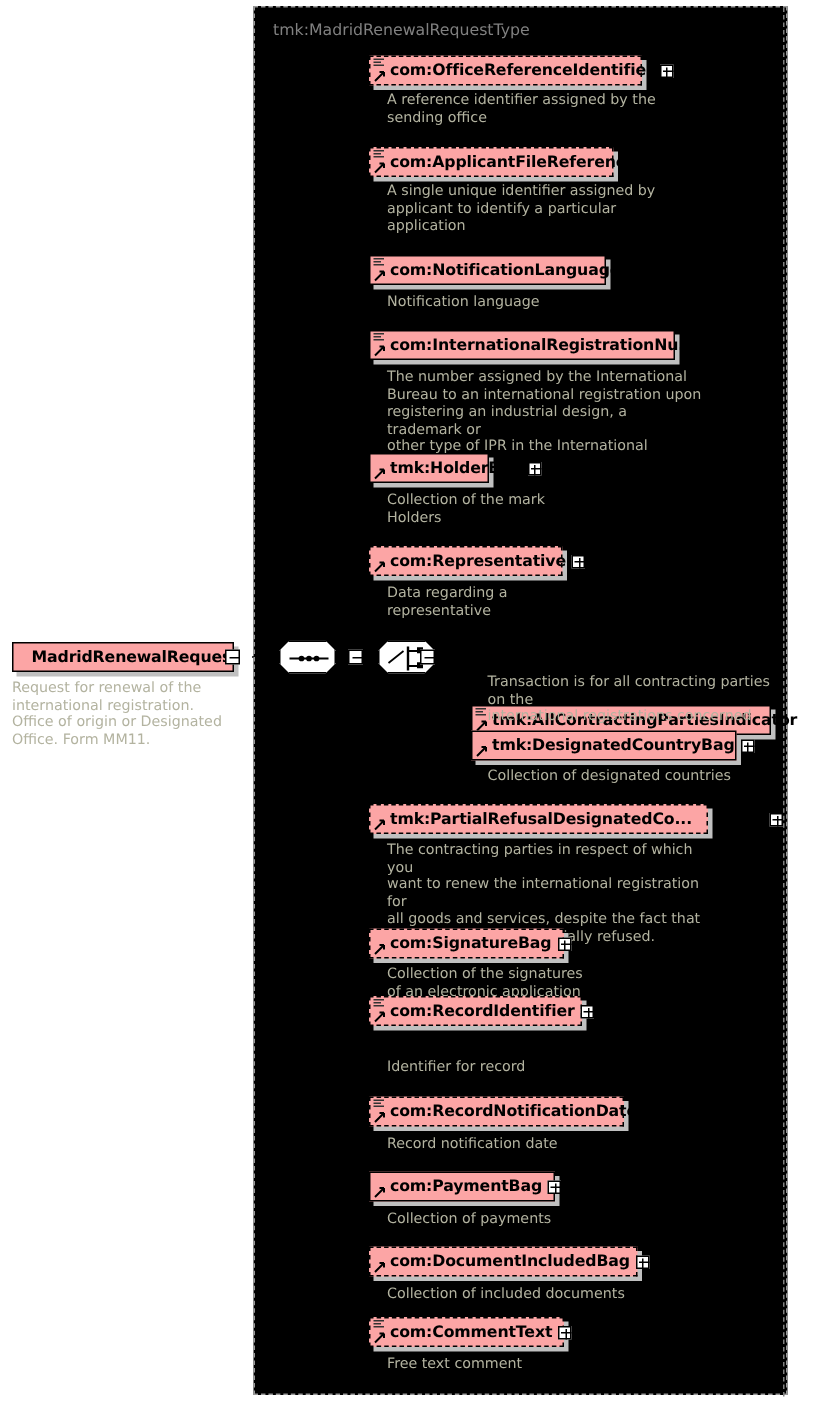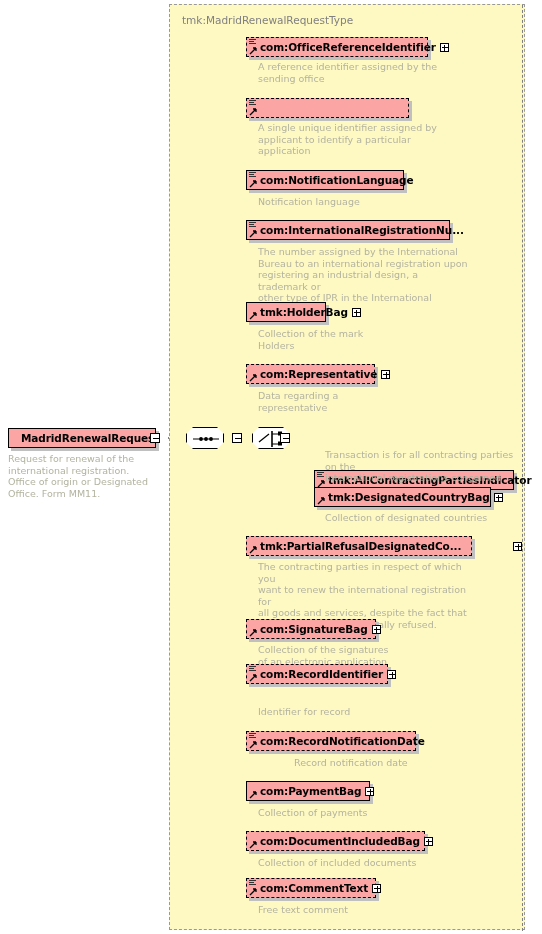--- a/index.html
+++ b/index.html
@@ -10,21 +10,21 @@
     font-family:"DejaVu Sans", sans-serif;
     position:relative;
     overflow:hidden;
   }
 
   
   #type-container{
     position:absolute;
     left:169px; top:4px;
     width:356px; height:926px;
-    background:#fef9c3;
+    background:#000000;
     border:1px dashed #999999;
   }
   #type-label{
     position:absolute; left:12px; top:9px;
     font-size:10.5px; color:#808080;
     white-space:nowrap;
   }
   
   #inner-rail{
     position:absolute;
@@ -228,20 +228,21 @@
   <span class="glyph-lines">
       <i></i>
       <i></i>
       <i></i>
     </span>
   <span class="glyph-arrow">
     <svg width="8" height="8">
         <path d="M1 7 L7 1 M7 1 L4 1 M7 1 L7 4" stroke="#000" stroke-width="1.3" fill="none"></path>
       </svg>
   </span>
+  <span class="nlabel">com:ApplicantFileReference</span>
 </div>
 <div class="anno" style="left:258px; top:122px; width:184px;">A single unique identifier assigned by
 applicant to identify a particular
 application</div>
 
 <div class="nodebox hasicons" style="left:246px; top:170px; width:158px;">
   <span class="glyph-lines">
       <i></i>
       <i></i>
       <i></i>
@@ -372,21 +373,21 @@
       <i></i>
       <i></i>
     </span>
   <span class="glyph-arrow">
     <svg width="8" height="8">
         <path d="M1 7 L7 1 M7 1 L4 1 M7 1 L7 4" stroke="#000" stroke-width="1.3" fill="none"></path>
       </svg>
   </span>
   <span class="nlabel">com:RecordNotificationDate</span>
 </div>
-<div class="anno" style="left:258px; top:757px; width:184px;margin-left:36px;">Record notification date</div>
+<div class="anno" style="left:258px; top:757px; width:184px;">Record notification date</div>
 
 <div class="nodebox hasicons" style="left:246px; top:781px; width:124px;">
   <span class="glyph-arrow">
     <svg width="8" height="8">
         <path d="M1 7 L7 1 M7 1 L4 1 M7 1 L7 4" stroke="#000" stroke-width="1.3" fill="none"></path>
       </svg>
   </span>
   <span class="nlabel">com:PaymentBag</span>
   <span class="expander"></span>
 </div>

